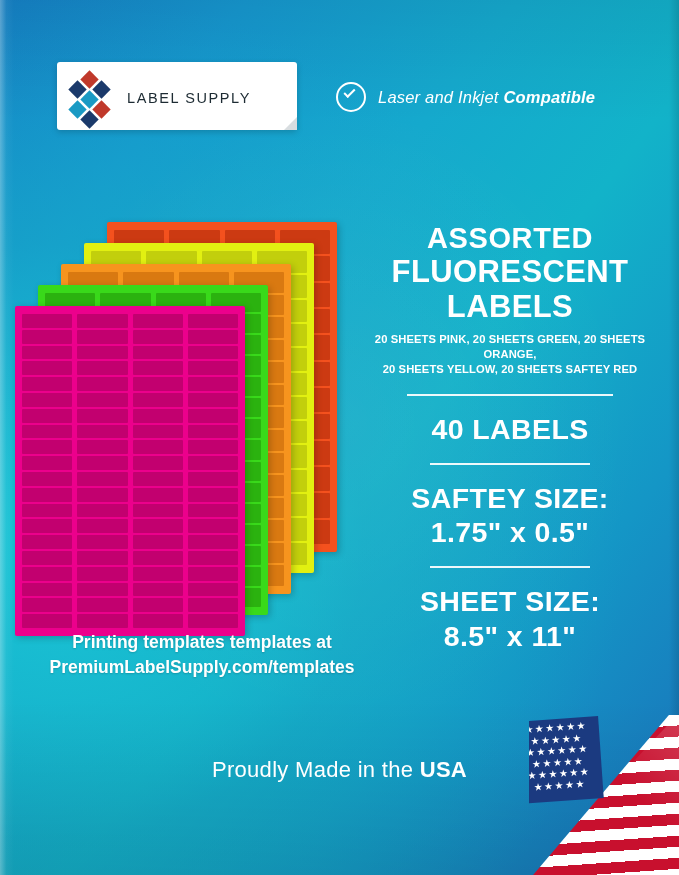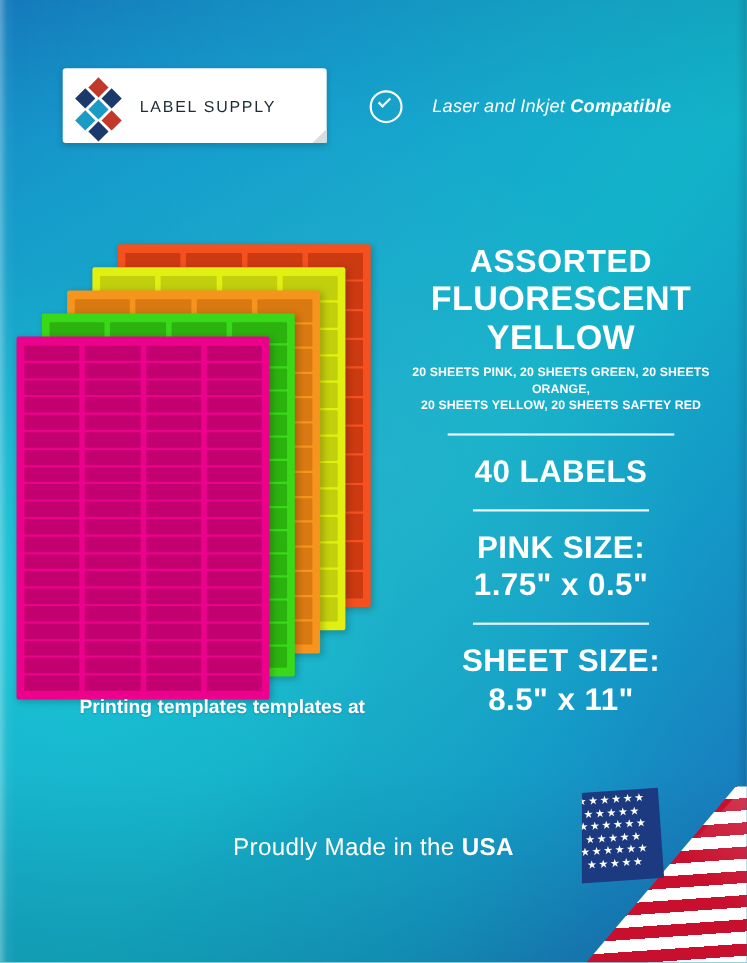--- a/index.html
+++ b/index.html
@@ -102,21 +102,21 @@
     margin-top: 4px;
   }
 
   
   .compat {
     position: absolute;
     left: 336px;
     top: 82px;
     display: flex;
     align-items: center;
-    gap: 27px;
+    gap: 12px;
     color: #ffffff;
   }
   .check-circle {
     width: 26px;
     height: 26px;
     border-radius: 50%;
     border: 2.4px solid #ffffff;
     position: relative;
     flex: 0 0 auto;
   }
@@ -633,49 +633,50 @@
           <div class="cell" style="background: rgb(194, 0, 111);"></div>
           <div class="cell" style="background: rgb(194, 0, 111);"></div>
           <div class="cell" style="background: rgb(194, 0, 111);"></div>
           <div class="cell" style="background: rgb(194, 0, 111);"></div>
         </div>
       </div>
     </div>
 
   <div class="right-col">
     <div class="title-1">ASSORTED</div>
-    <div class="title-2">FLUORESCENT YELLOW</div>
+    <div class="title-2">FLUORESCENT LABELS</div>
     <div class="subcopy">
       <div>20 SHEETS PINK, 20 SHEETS GREEN, 20 SHEETS ORANGE,</div>
       <div>20 SHEETS YELLOW, 20 SHEETS SAFTEY RED</div>
     </div>
 
     <div class="rule"></div>
 
     <div class="big">
       <span class="small-line">40 LABELS</span>
     </div>
 
     <div class="rule short"></div>
 
     <div class="big">
-      <span class="small-line">PINK SIZE:</span>
+      <span class="small-line">SAFTEY SIZE:</span>
       <span class="small-line">1.75" x 0.5"</span>
     </div>
 
     <div class="rule short"></div>
 
     <div class="big">
       <span class="small-line">SHEET SIZE:</span>
       <span class="small-line">8.5" x 11"</span>
     </div>
   </div>
 
   <div class="templates">
     <div>Printing templates templates at</div>
+    <div>PremiumLabelSupply.com/templates</div>
   </div>
 
   <div class="made-usa"><span>Proudly Made in the </span><b>USA</b></div>
 
   <div class="flag-corner">
     <div class="flag-inner"></div>
     <div class="flag-canton">
       <div>★★★★★★</div>
       <div>★★★★★</div>
       <div>★★★★★★</div>

